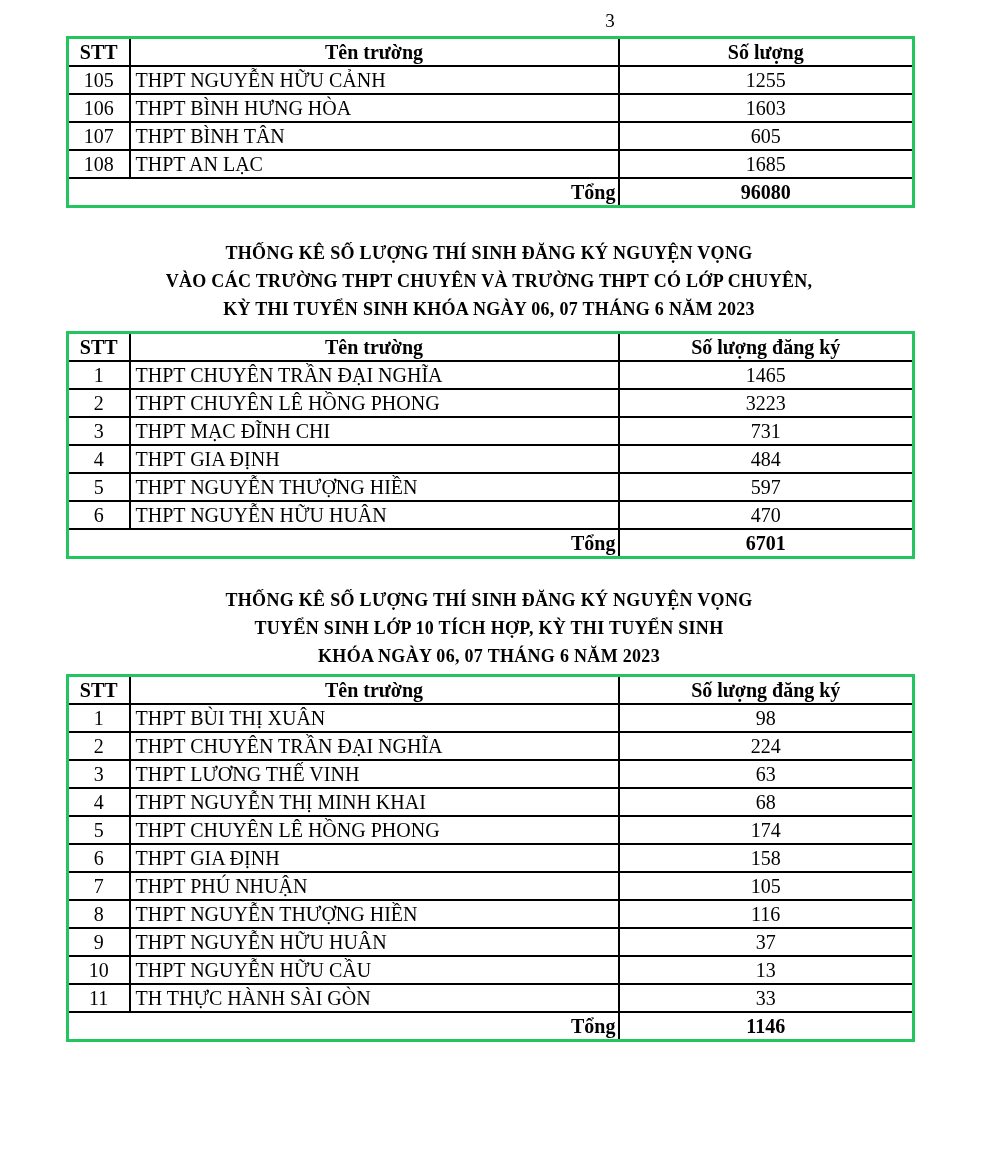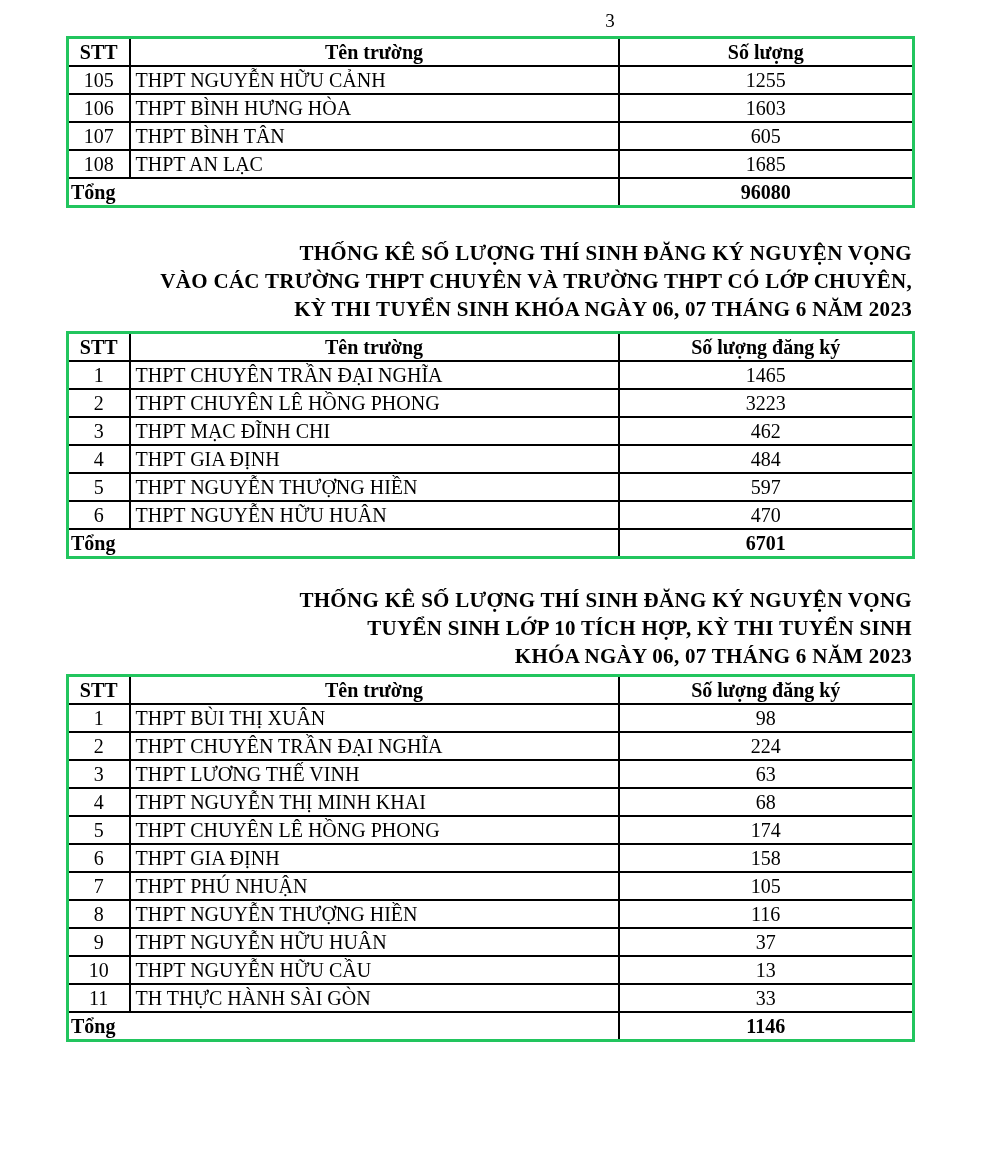--- a/index.html
+++ b/index.html
@@ -30,23 +30,23 @@
     position: absolute;
     left: 66px;
     top: 0;
     width: 846px;
   }
   .doc-section { position: absolute; left: 0; width: 846px; }
   #sec-0 { top: 36px; }
   #sec-1 { top: 239px; }
   #sec-2 { top: 586px; }
   .section-title {
-    text-align: right;
+    text-align: center;
     font-weight: bold;
-    font-size: 21px;
+    font-size: 18px;
     line-height: 28px;
     letter-spacing: 0.3px;
   }
   #sec-1 .stat-table { margin-top: 8px; }
   #sec-2 .stat-table { margin-top: 4px; }
   table.stat-table {
     width: 846px;
     table-layout: fixed;
     border-collapse: collapse;
     border: 3px solid #22c55e;
@@ -60,21 +60,21 @@
     line-height: 24px;
     height: 26px;
     padding: 1px 2px;
     overflow: hidden;
     white-space: nowrap;
   }
   .stat-table th { font-weight: bold; text-align: center; }
   .cell-stt   { text-align: center; }
   .cell-name  { text-align: left; padding-left: 5px !important; }
   .cell-count { text-align: center; }
-  .total-label { font-weight: bold; text-align: left; }
+  .total-label { font-weight: bold; text-align: right; }
   .total-value { font-weight: bold; text-align: center; }
 </style>
 </head>
 <body>
 
 <div class="page">
   <div class="page-number">3</div>
 
   <div class="content">
     <section class="doc-section" id="sec-0">
@@ -147,21 +147,21 @@
               <td class="cell-count">1465</td>
             </tr>
             <tr>
               <td class="cell-stt">2</td>
               <td class="cell-name">THPT CHUYÊN LÊ HỒNG PHONG</td>
               <td class="cell-count">3223</td>
             </tr>
             <tr>
               <td class="cell-stt">3</td>
               <td class="cell-name">THPT MẠC ĐĨNH CHI</td>
-              <td class="cell-count">462</td>
+              <td class="cell-count">731</td>
             </tr>
             <tr>
               <td class="cell-stt">4</td>
               <td class="cell-name">THPT GIA ĐỊNH</td>
               <td class="cell-count">484</td>
             </tr>
             <tr>
               <td class="cell-stt">5</td>
               <td class="cell-name">THPT NGUYỄN THƯỢNG HIỀN</td>
               <td class="cell-count">597</td>

